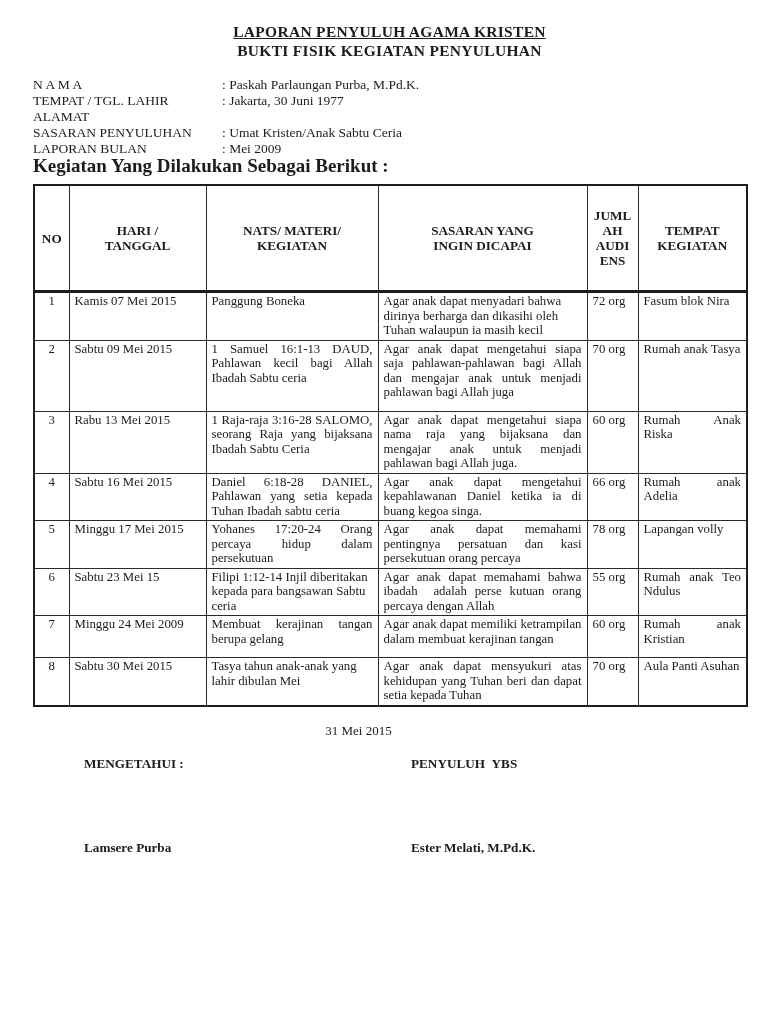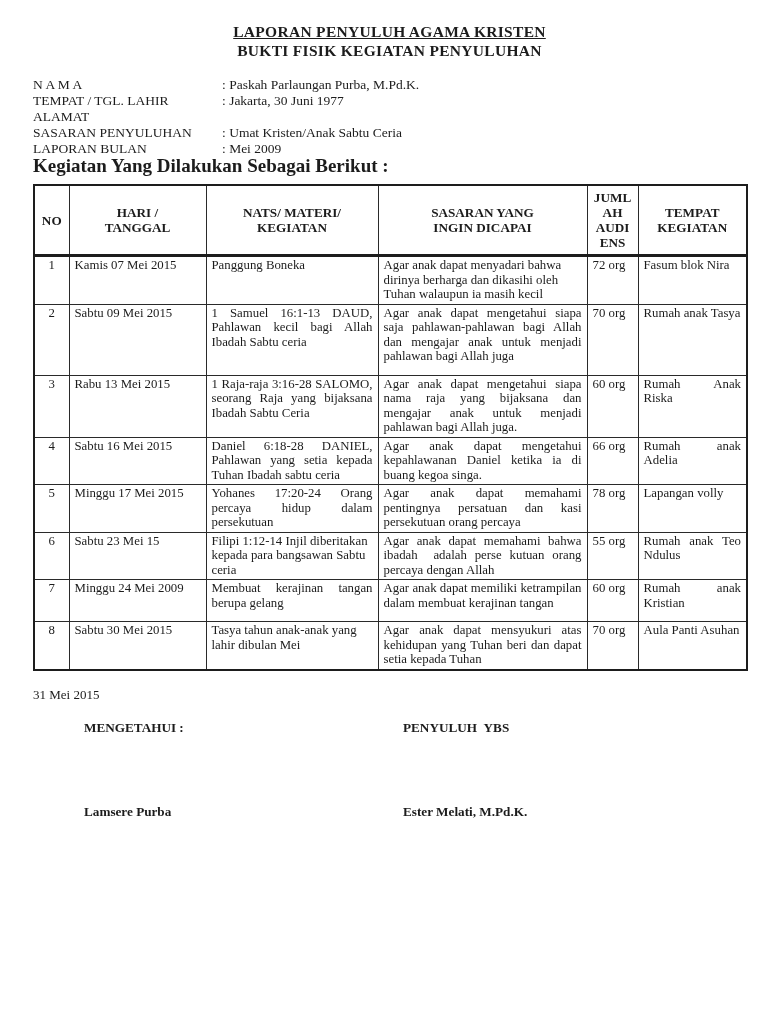--- a/index.html
+++ b/index.html
@@ -25,44 +25,44 @@
   .intro-line { font-weight: bold; font-size: 19px; line-height: 16px; margin-top: 1px; }
 
   
   table.report { border-collapse: collapse; width: 713px; margin-top: 10px; table-layout: fixed; }
   table.report { border: 2px solid #1d1d1d; }
   table.report td { border: 1px solid #2a2a2a; padding: 1px 5px 2px 5px; vertical-align: top; line-height: 14.5px; font-size: 12.8px; overflow: hidden; }
   table.report thead td {
     font-weight: bold; text-align: center; vertical-align: middle;
     white-space: pre-line; font-size: 13.2px; line-height: 15px;
     border-bottom: 3px solid #1d1d1d; border-top: 2px solid #1d1d1d;
-    padding: 4px 2px;
+    padding: 22px 2px;
   }
   table.report thead td, table.report tbody tr td:first-child { text-align: center; }
   col.c-no { width: 35px; }
   col.c-hari { width: 137px; }
   col.c-nats { width: 172px; }
   col.c-sasaran { width: 209px; }
   col.c-juml { width: 51px; }
   col.c-tempat { width: 109px; }
   tbody tr:nth-child(1) { height: 48px; }
   tbody tr:nth-child(2) { height: 71px; }
   tbody tr:nth-child(3) { height: 58px; }
   tbody tr:nth-child(4) { height: 44px; }
   tbody tr:nth-child(5) { height: 42px; }
   tbody tr:nth-child(6) { height: 42px; }
   tbody tr:nth-child(7) { height: 42px; }
   tbody tr:nth-child(8) { height: 47px; }
   td.j { text-align: justify; }
   td.padtop { padding-top: 17px; }
 
   
-  .date-line { text-align: left; padding-right: 62px; margin-top: 16px; font-size: 13px; }
+  .date-line { text-align: center; padding-right: 62px; margin-top: 16px; font-size: 13px; }
   .sig-block { margin-left: 51px; margin-top: 17px; font-weight: bold; font-size: 13.2px; }
-  .sig-row { display: flex; }
+  .sig-row { display: flex; gap: 8px; }
   .sig-left { width: 319px; flex: 0 0 319px; }
   .sig-right { flex: 1; }
   .sig-org { margin-top: 12px; line-height: 16px; }
   .sig-names { margin-top: 68px; }
 </style>
 </head>
 <body>
 
 <div class="page">
 

